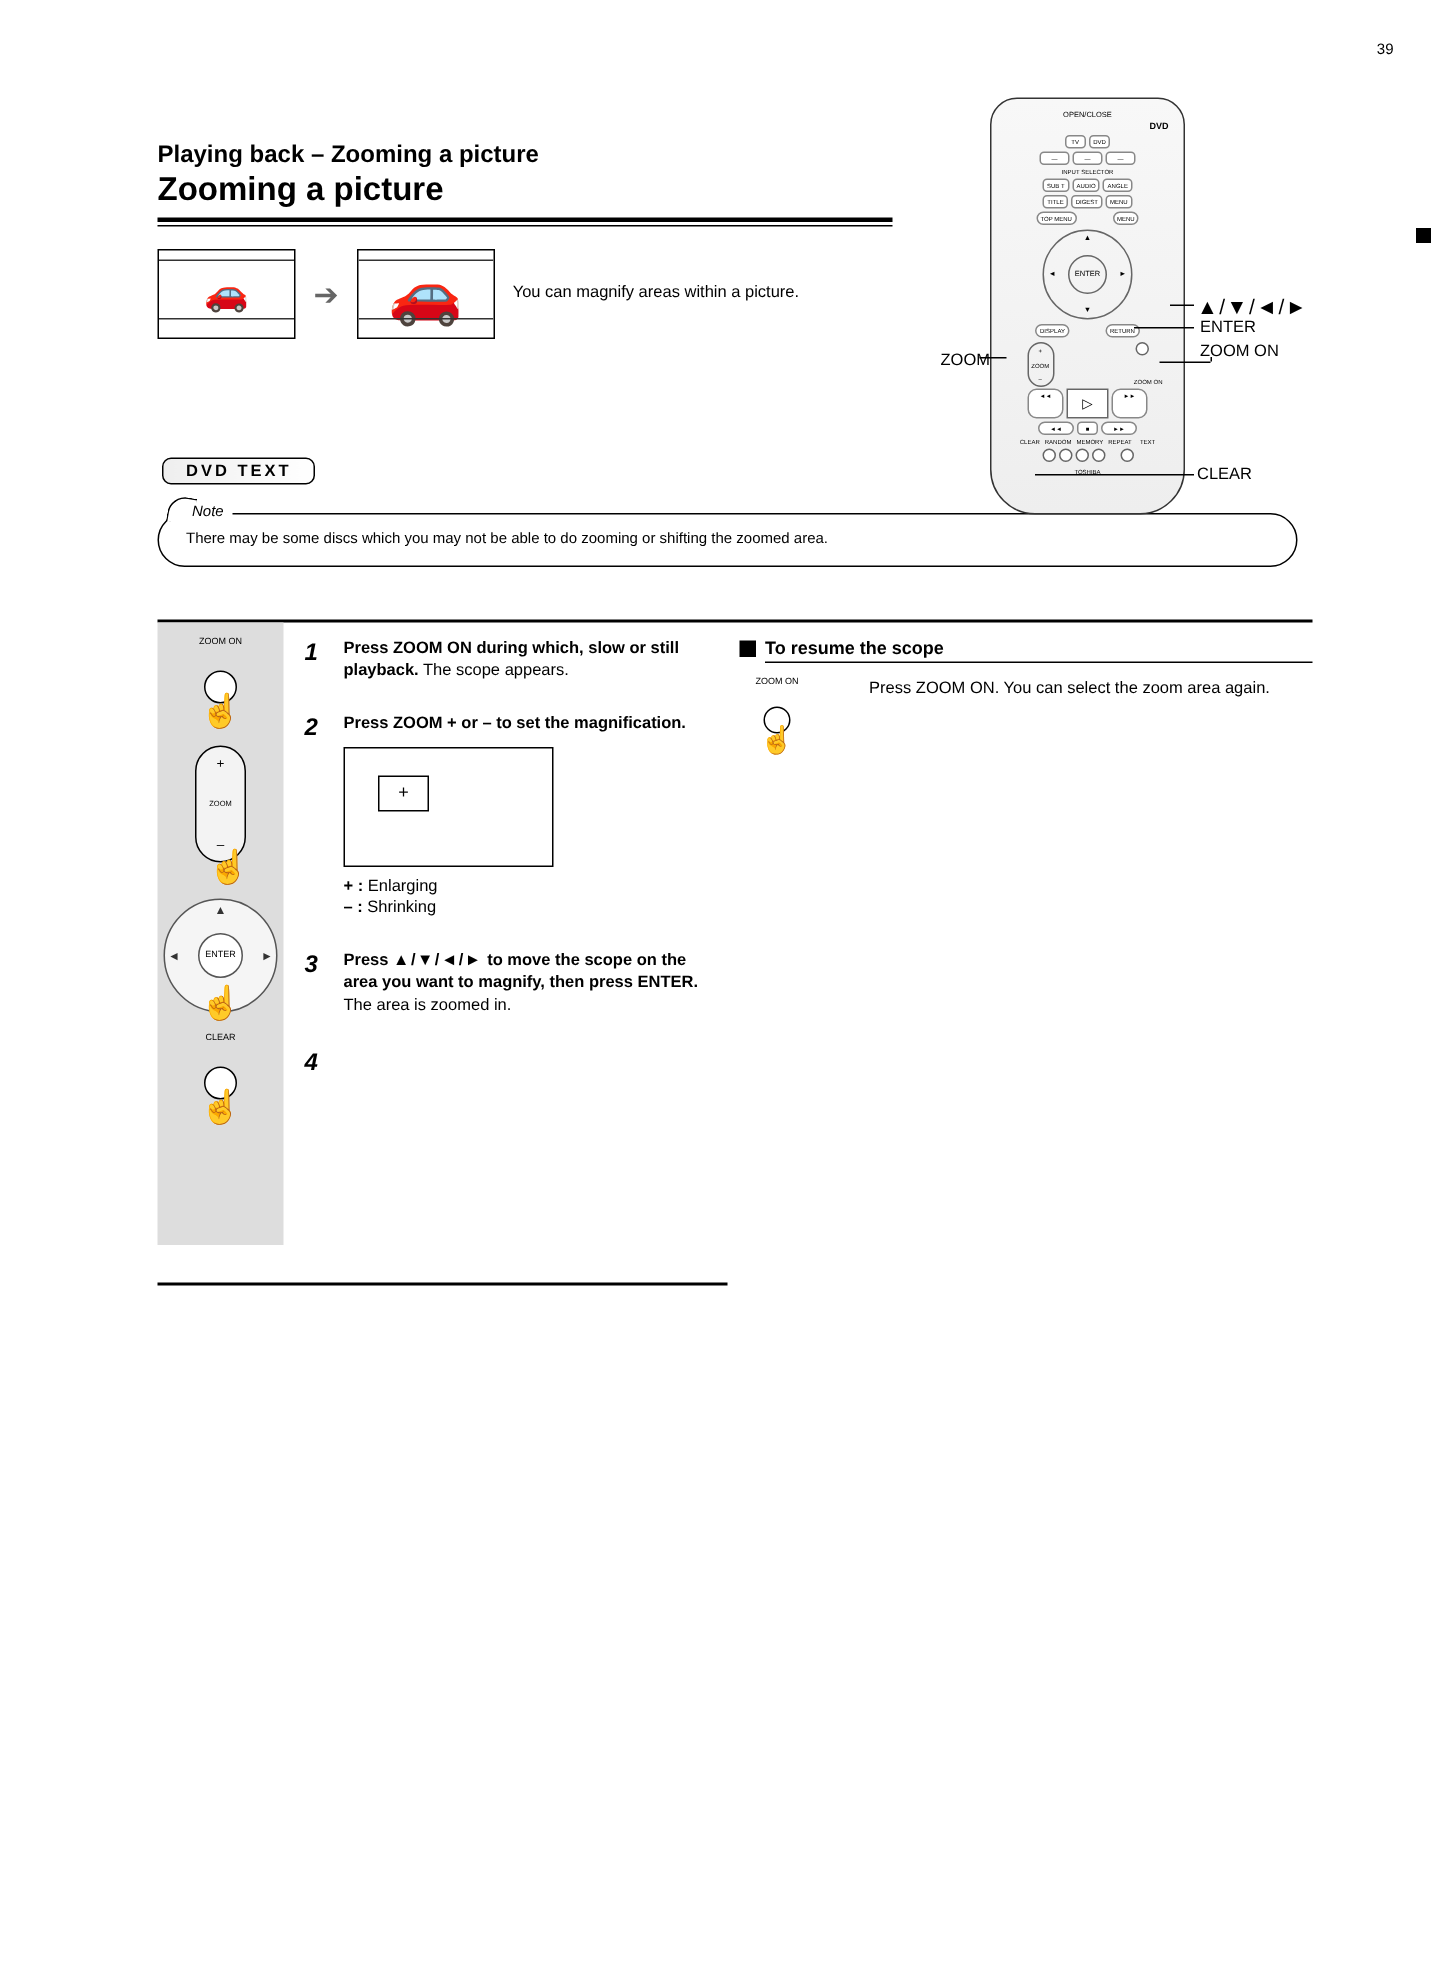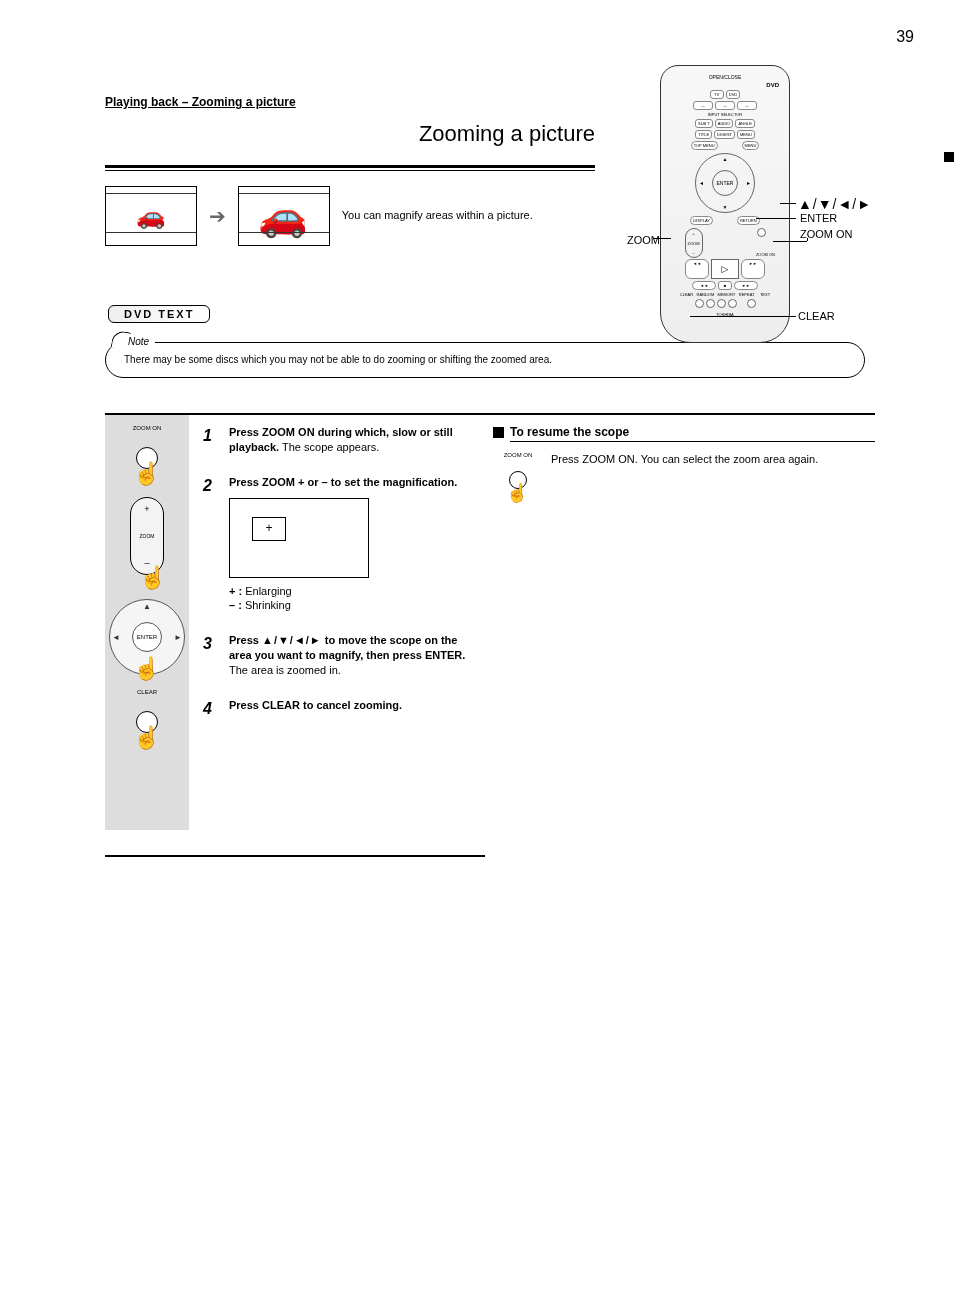--- a/index.html
+++ b/index.html
@@ -7,48 +7,46 @@
     font-family: Arial, Helvetica, sans-serif;
     background: #fff;
     width: 954px;
     height: 1313px;
     position: relative;
     color: #000;
   }
   .page-number {
     position: absolute;
     top: 28px;
-    right: 40px;
-    font-size: 16px;
+    right: 25px;
+    font-size: 10px;
   }
   .section-tab {
     position: absolute;
     top: 152px;
     right: 0;
     width: 10px;
     height: 10px;
     background: #000;
   }
   .header {
     position: absolute;
     top: 95px;
     left: 105px;
     width: 490px;
   }
   .header h1 {
     font-size: 22px;
-    font-weight: normal;
-    margin-bottom: 18px;
-    text-align: right;
+    font-weight: bold;
+    margin-bottom: 6px;
   }
   .header h2 {
-    font-size: 12px;
+    font-size: 16px;
     font-weight: bold;
-    margin-bottom: 12px;
-    text-decoration: underline;
+    margin-bottom: 0;
   }
   .thick-rule {
     border-top: 3px solid #000;
     border-bottom: 1px solid #000;
     height: 6px;
     width: 490px;
     margin-bottom: 15px;
   }
   .intro-row {
     display: flex;
@@ -362,21 +360,21 @@
     margin-top: 10px;
     font-size: 11px;
   }
   .resume-body .illus {
     width: 50px;
     display: flex;
     flex-direction: column;
     align-items: center;
   }
   .resume-body .illus .strip-label { font-size: 6px; }
-  .resume-body .txt { flex: 1; line-height: 1.4; }
+  .resume-body .txt { flex: 1; line-height: 1.4; text-align: center; }
   .bottom-rule {
     position: absolute;
     left: 105px;
     top: 855px;
     width: 380px;
     border-top: 2px solid #000;
   }
 </style>
 </head>
 <body>
@@ -552,23 +550,20 @@
         </div>
         <div class="step">
           <div class="num">3</div>
           <div>
             <span class="bold">Press </span><span class="bold step-arrows">▲/▼/◄/►</span><span class="bold"> to move the scope on the area you want to magnify, then press ENTER.</span>
             <span> The area is zoomed in.</span>
           </div>
         </div>
         <div class="step step4">
           <div class="num">4</div>
-          <div>
-            <span class="bold">Press CLEAR to cancel zooming.</span>
-          </div>
         </div>
       </div>
     </div>
     <div class="col-right">
       <div class="resume-row">
         <div class="sq"></div>
         <div style="flex:1">
           <div>To resume the scope</div>
           <div class="resume-rule"></div>
         </div>

